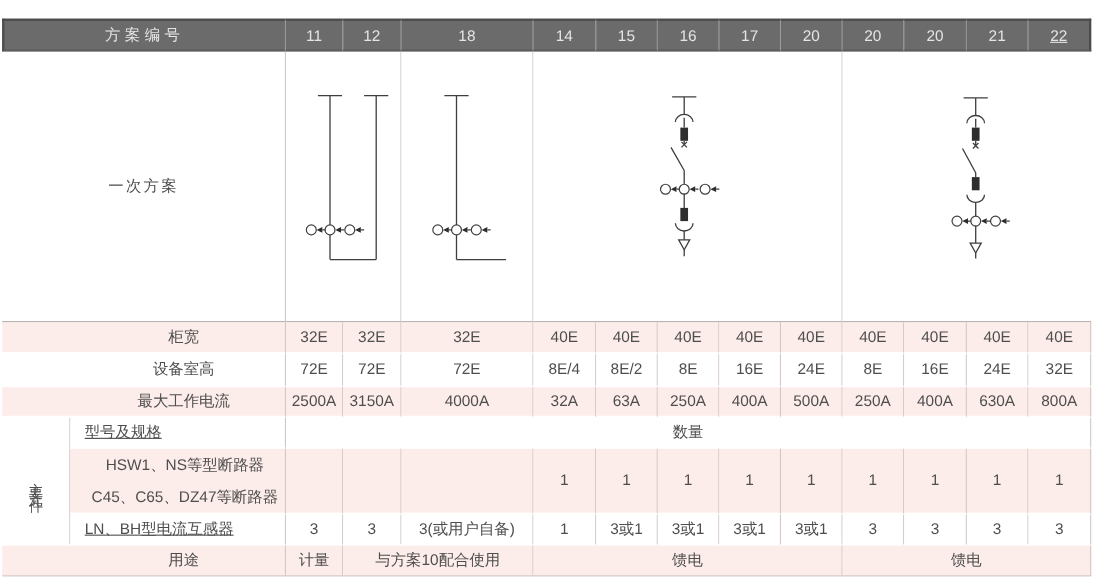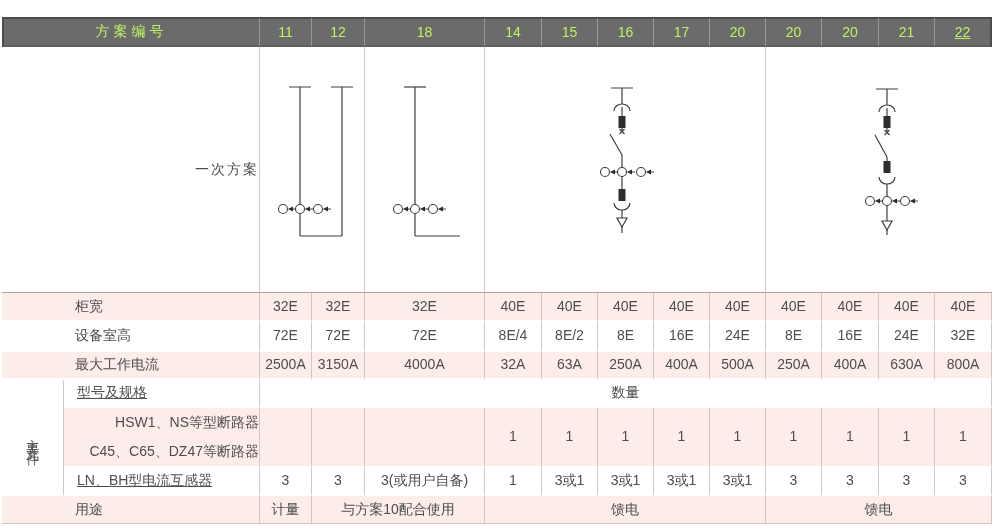--- a/index.html
+++ b/index.html
@@ -21,57 +21,56 @@
   }
   table.spec{
     border-collapse:separate;border-spacing:0;
     table-layout:fixed;width:990px;
     margin:17px 0 0 2px;
   }
   td{box-sizing:border-box;padding:0;text-align:center;vertical-align:middle;
      font-size:14px;color:var(--text);overflow:hidden;}
   
   tr.hdr td{
-    background:var(--header-bg);color:#bef264;height:30px;
+    background:var(--header-bg);color:#e5e5e5;height:30px;
     border-right:1px solid var(--header-line);
     border-top:2px solid var(--header-dark);
     border-bottom:2px solid #5d5d5d;
     font-size:14px;
   }
   tr.hdr td:first-child{border-left:2px solid var(--header-dark);letter-spacing:4px;}
   tr.hdr td:last-child{border-right:2px solid var(--header-dark);text-decoration:underline;}
   
   tr.diag td{
     background:#fff;height:245px;
     border-right:1px solid var(--diagram-line);
     border-bottom:1px solid var(--diagram-bottom);
-    text-align:right;
   }
   tr.diag td.lbl{letter-spacing:2px;}
   tr.diag td:last-child{border-right:none;}
   tr.diag svg{display:block;}
   
   tr.data td{
     border-right:1px solid var(--cell-line);
     border-bottom:2px solid #ffffff;
     height:28px;line-height:1.1;
   }
   tr.data td:last-child{border-right:1px solid var(--cell-line);}
   tr.pink td{background:var(--pink);}
   tr.white td{background:#ffffff;margin-top:24px;}
   tr.h29 td{height:29px;} tr.h30 td{height:30px;} tr.h58 td{height:58px;}
   tr.last td{border-bottom:1px solid #cfc8c6;margin-top:16px;}
-  td.rowlabel{text-align:left;padding-left:73px;}
+  td.rowlabel{text-align:center;padding-left:73px;}
   td.rowlabel2{text-align:left;padding-left:13px;text-decoration:underline;}
   td.vertlabel{
     writing-mode:vertical-lr;text-orientation:upright;
     letter-spacing:5px;font-size:13px;text-align:center;
     background:#ffffff;
   }
-  td.twoline div{height:29px;line-height:29px;text-align:right;padding-left:13px;}
+  td.twoline div{height:29px;line-height:29px;text-align:center;padding-left:13px;}
   .sym{stroke:var(--stroke);stroke-width:1.2;fill:none;}
   .symfill{fill:#2d2d2d;stroke:none;}
   .ctc{stroke:var(--stroke);stroke-width:1.1;fill:#ffffff;}
 </style>
 </head>
 <body>
 
 <table class="spec">
   <colgroup>
     <col style="width:62px">

